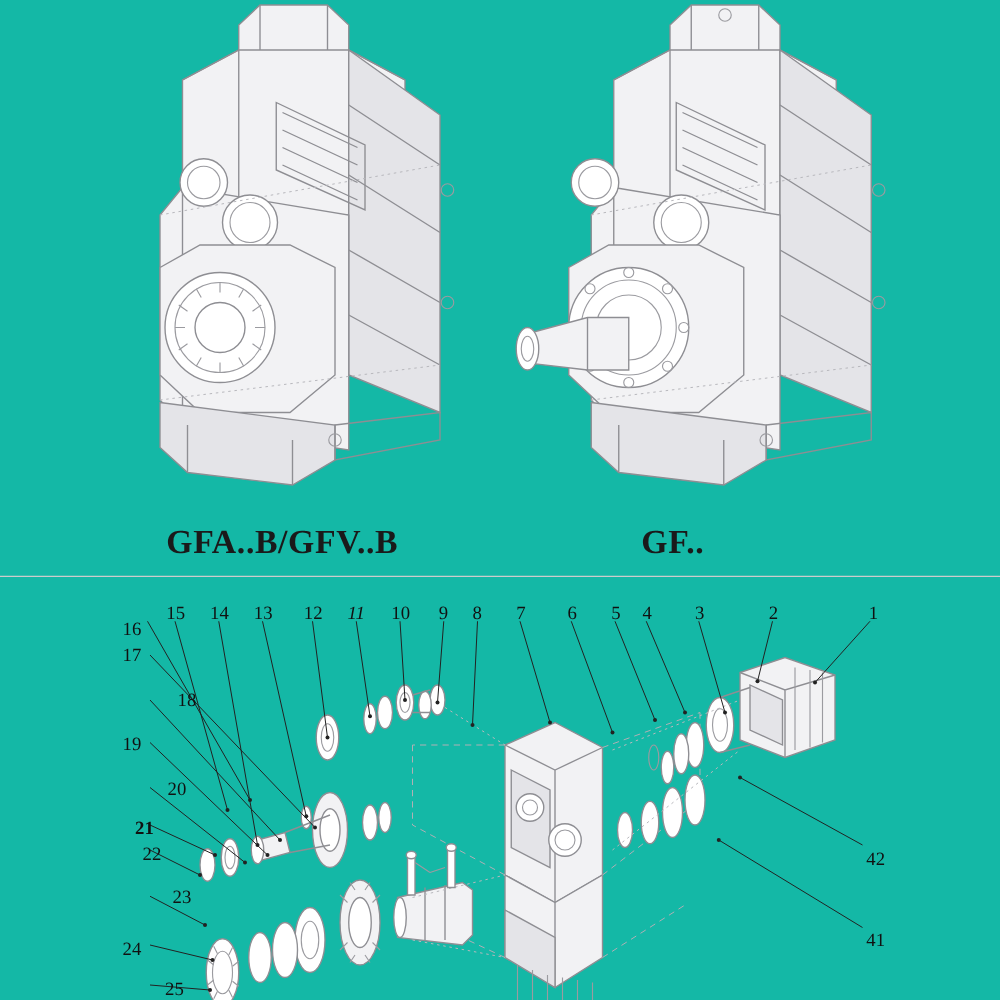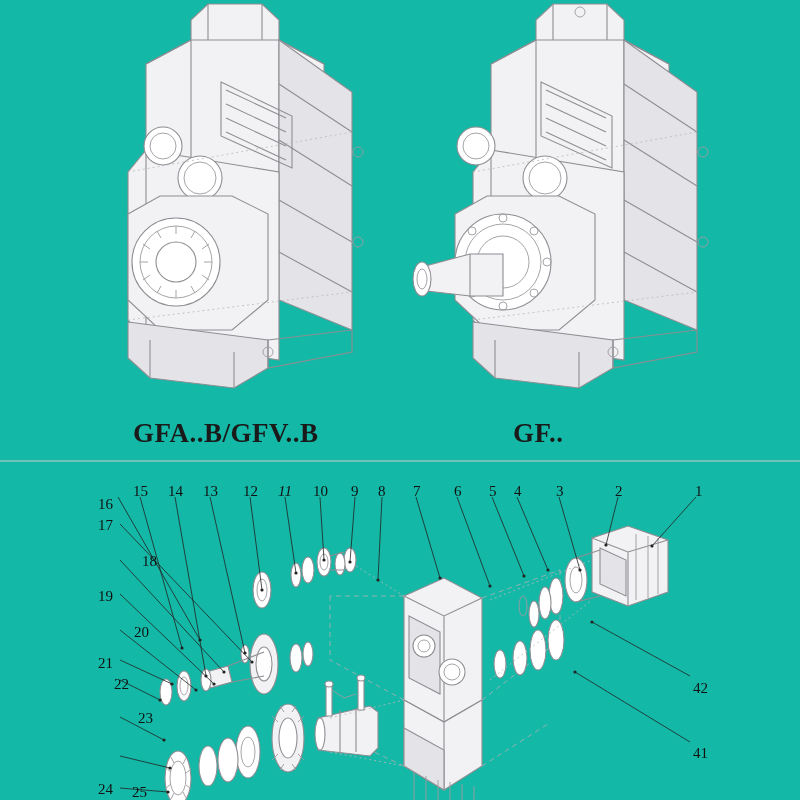--- a/index.html
+++ b/index.html
@@ -340,22 +340,22 @@
       <div class="num-label" style="left: 454px; top: 483px;">6</div>
       <div class="num-label" style="left: 489px; top: 483px;">5</div>
       <div class="num-label" style="left: 514px; top: 483px;">4</div>
       <div class="num-label" style="left: 556px; top: 483px;">3</div>
       <div class="num-label" style="left: 615px; top: 483px;">2</div>
       <div class="num-label" style="left: 695px; top: 483px;">1</div>
       <div class="num-label" style="left: 98px; top: 517px;">17</div>
       <div class="num-label" style="left: 98px; top: 553px; margin-left: 44px;">18</div>
       <div class="num-label" style="left: 98px; top: 588px;">19</div>
       <div class="num-label" style="left: 98px; top: 624px; margin-left: 36px;">20</div>
-      <div class="num-label" style="left: 98px; top: 655px;">21</div>
+      <div class="num-label" style="left: 108px; top: 655px; font-weight: bold;">21</div>
       <div class="num-label" style="left: 114px; top: 676px;">22</div>
       <div class="num-label" style="left: 98px; top: 710px; margin-left: 40px;">23</div>
-      <div class="num-label" style="left: 98px; top: 752px; margin-top: 29px;">24</div>
+      <div class="num-label" style="left: 98px; top: 752px;">24</div>
       <div class="num-label" style="left: 104px; top: 784px; margin-left: 28px;">25</div>
       <div class="num-label" style="left: 693px; top: 680px;">42</div>
       <div class="num-label" style="left: 693px; top: 745px;">41</div>
     </div>
 
 </div>
 
 </body></html>

